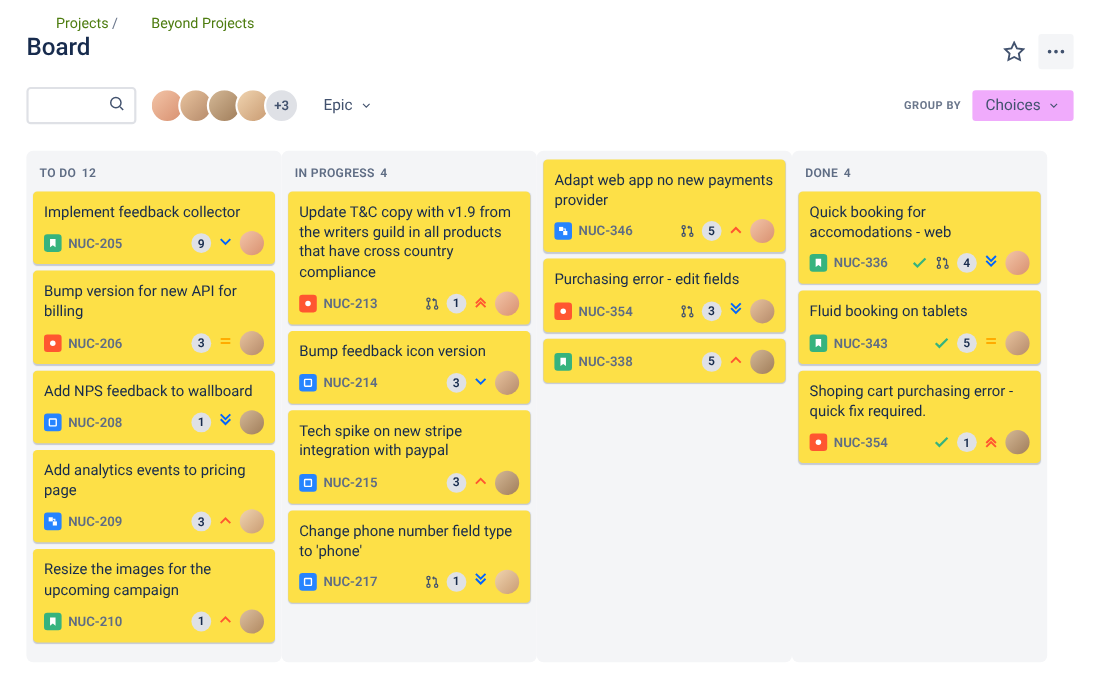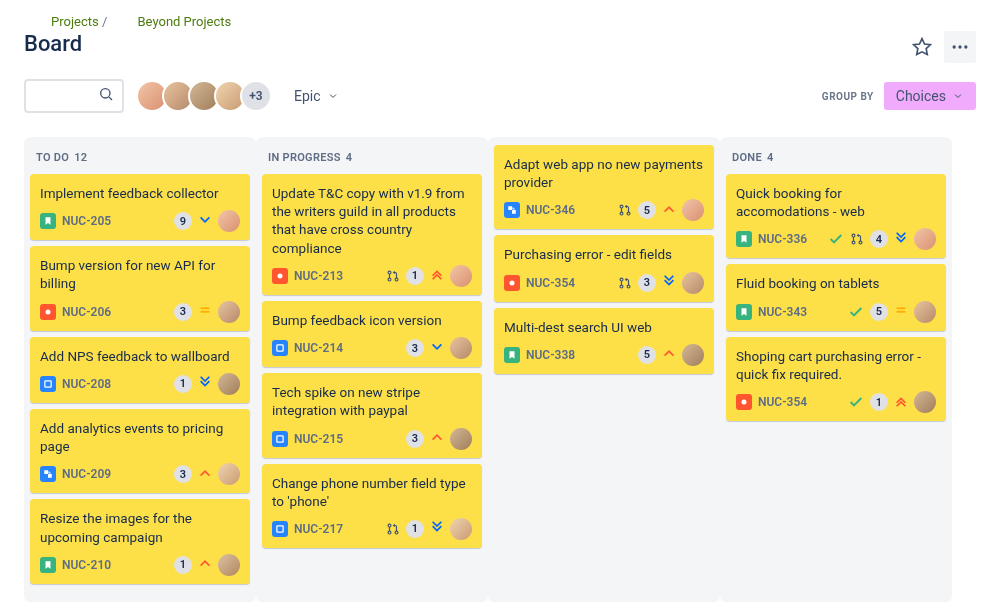--- a/index.html
+++ b/index.html
@@ -390,21 +390,20 @@
             <span class="pill">3</span>
             <span class="prio"><svg viewBox="0 0 16 16" fill="none" stroke="#0065FF" stroke-width="2">
                 <polyline points="3 2 8 7 13 2"></polyline>
                 <polyline points="3 7 8 12 13 7"></polyline>
               </svg></span>
             <div class="mini-avatar av2"></div>
           </div>
         </div>
       </div>
       <div class="card">
-        <div class="card-title">Multi-dest search UI web</div>
         <div class="card-footer">
           <div class="card-left">
             <span class="type-icon" style="background: rgb(54, 179, 126);">
               <svg viewBox="0 0 16 16" fill="#fff">
                 <path d="M4 2h8v12l-4-3-4 3z"></path>
               </svg>
             </span>
             <span class="issue-key">NUC-338</span>
           </div>
           <div class="card-right">

